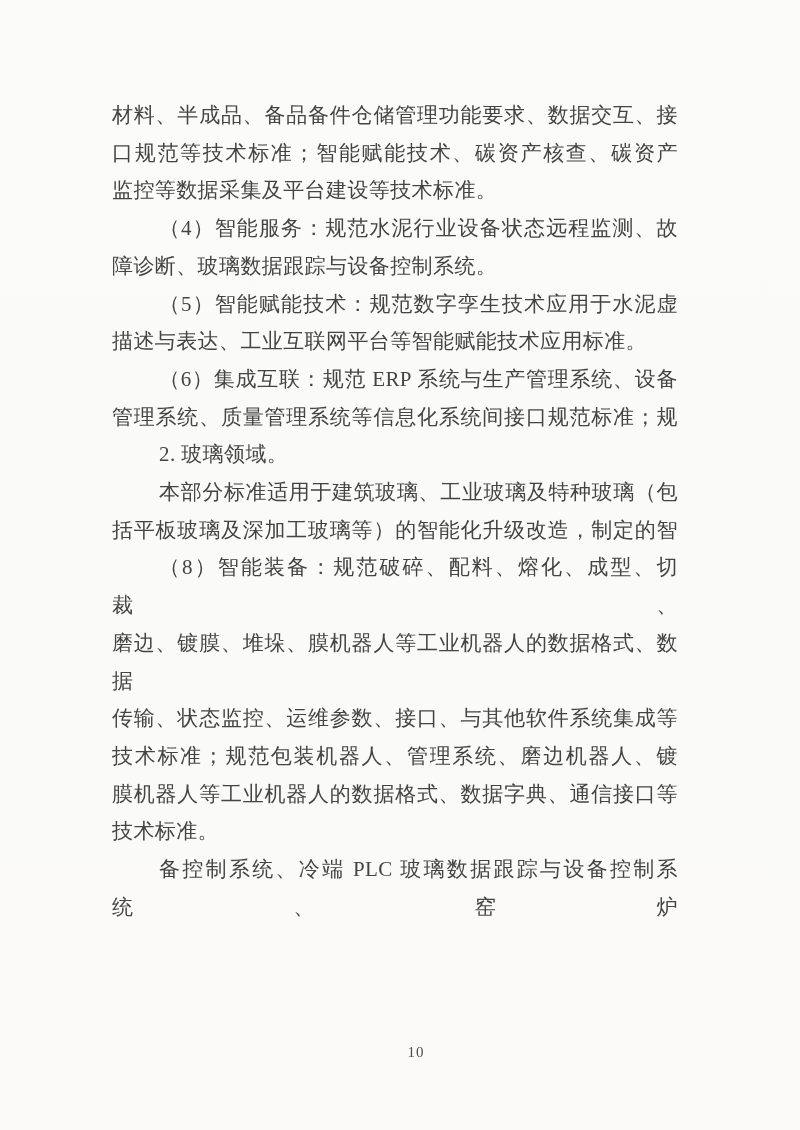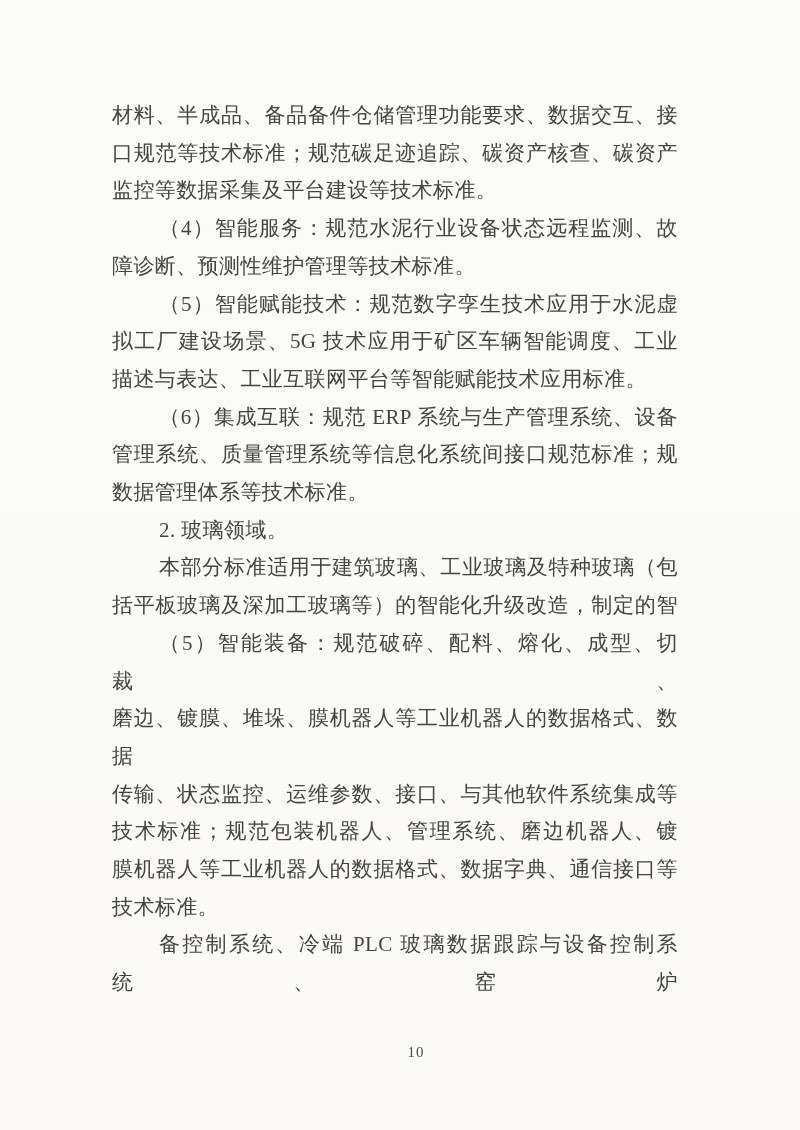--- a/index.html
+++ b/index.html
@@ -54,46 +54,44 @@
     color: #4c4c4c;
   }
 </style>
 </head>
 <body>
 
 <div class="page" style="color: rgb(68, 68, 66);">
   <div class="text-block">
       <div class="para">
         <div class="line stretch">材料、半成品、备品备件仓储管理功能要求、数据交互、接</div>
-        <div class="line stretch">口规范等技术标准；规范碳足迹追踪、碳资产核查、碳资产</div>
+        <div class="line stretch">口规范等技术标准；智能赋能技术、碳资产核查、碳资产</div>
         <div class="line">监控等数据采集及平台建设等技术标准。</div>
       </div>
       <div class="para indent-first">
         <div class="line stretch">（4）智能服务：规范水泥行业设备状态远程监测、故</div>
-        <div class="line">障诊断、预测性维护管理等技术标准。</div>
+        <div class="line">障诊断、玻璃数据跟踪与设备控制系统。</div>
       </div>
       <div class="para indent-first">
         <div class="line stretch">（5）智能赋能技术：规范数字孪生技术应用于水泥虚</div>
-        <div class="line stretch">拟工厂建设场景、5G 技术应用于矿区车辆智能调度、工业</div>
         <div class="line">描述与表达、工业互联网平台等智能赋能技术应用标准。</div>
       </div>
       <div class="para indent-first">
         <div class="line stretch">（6）集成互联：规范 ERP 系统与生产管理系统、设备</div>
         <div class="line stretch">管理系统、质量管理系统等信息化系统间接口规范标准；规</div>
-        <div class="line">数据管理体系等技术标准。</div>
       </div>
       <div class="para indent-first">
         <div class="line">2. 玻璃领域。</div>
       </div>
       <div class="para indent-first">
         <div class="line stretch">本部分标准适用于建筑玻璃、工业玻璃及特种玻璃（包</div>
         <div class="line stretch">括平板玻璃及深加工玻璃等）的智能化升级改造，制定的智</div>
       </div>
       <div class="para indent-first">
-        <div class="line stretch">（5）智能装备：规范破碎、配料、熔化、成型、切裁、</div>
+        <div class="line stretch">（8）智能装备：规范破碎、配料、熔化、成型、切裁、</div>
         <div class="line stretch">磨边、镀膜、堆垛、膜机器人等工业机器人的数据格式、数据</div>
         <div class="line stretch">传输、状态监控、运维参数、接口、与其他软件系统集成等</div>
         <div class="line stretch">技术标准；规范包装机器人、管理系统、磨边机器人、镀</div>
         <div class="line stretch">膜机器人等工业机器人的数据格式、数据字典、通信接口等</div>
         <div class="line">技术标准。</div>
       </div>
       <div class="para indent-first">
         <div class="line stretch">备控制系统、冷端 PLC 玻璃数据跟踪与设备控制系统、窑炉</div>
       </div>
     </div>

